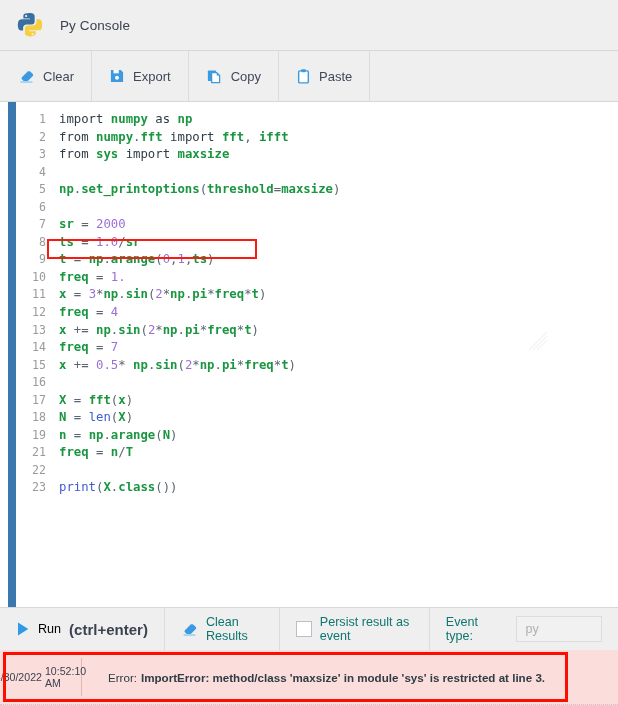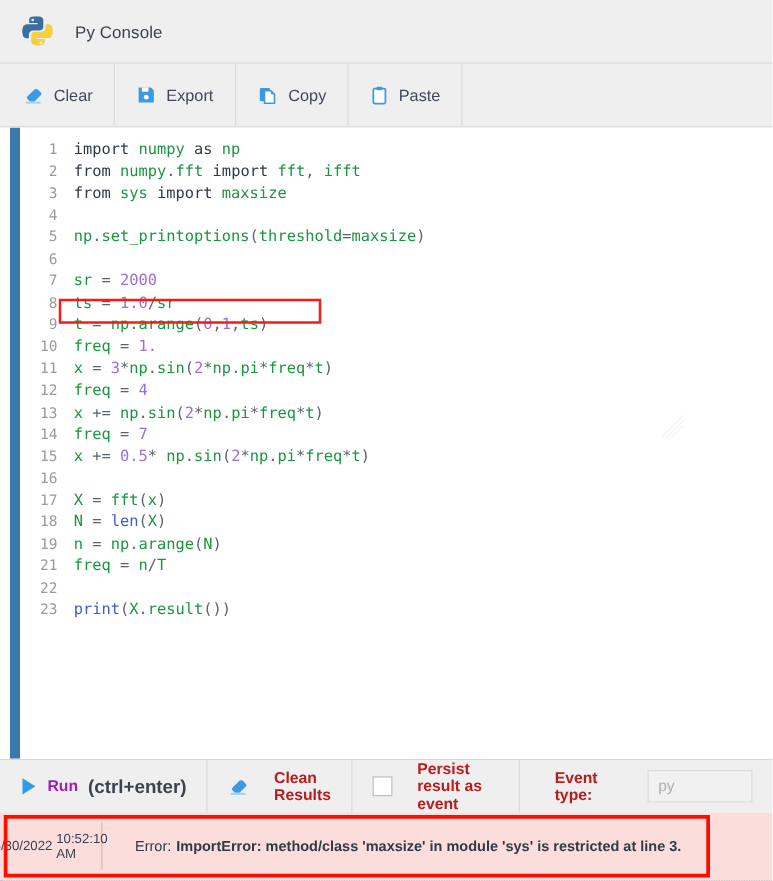--- a/index.html
+++ b/index.html
@@ -120,21 +120,21 @@
     color: #9a9a9a;
     padding-right: 13px;
     box-sizing: content-box;
     font-size: 11.6px;
     user-select: none;
   }
   .src { color: #2f3b45; }
 
   
   .t-kw   { color: #2f3b45; }
-  .t-name { color: #1a9641; }
+  .t-name { color: #1a9641; font-weight: bold; }
   .t-num  { color: #9c6fd6; }
   .t-op   { color: #5a6570; }
   .t-punc { color: #5a6570; }
   .t-builtin { color: #3c5ccf; }
   .t-plain { color: #2f3b45; }
 
   .watermark {
     position: absolute;
     left: 527px;
     top: 228px;
@@ -171,33 +171,32 @@
     align-items: center;
     gap: 8px;
     padding: 0 16px;
     border-right: 1px solid #dcdcdc;
     cursor: pointer;
     user-select: none;
   }
   .run-cell.last { border-right: none; cursor: default; }
   .run-label {
     font-size: 12.6px;
-    color: #a21caf;
-    font-weight: bold;
+    color: #000000;
+    font-weight: normal;
   }
   .run-hint {
     font-size: 15px;
     color: #3b4252;
     font-weight: bold;
   }
   .plain-label {
     font-size: 12.6px;
-    color: #b91c1c;
-    font-weight: bold;
-    margin-left: 12px;
+    color: #0f766e;
+    font-weight: normal;
   }
   .checkbox {
     width: 14px;
     height: 14px;
     background: #ffffff;
     border: 1px solid #b9bec7;
     flex: none;
   }
   .evt-input {
     width: 104px;
@@ -340,21 +339,21 @@
         <div class="code-line"><span class="ln">12</span><span class="src"><span class="t-name">freq</span><span class="t-plain"> </span><span class="t-op">=</span><span class="t-plain"> </span><span class="t-num">4</span></span></div>
         <div class="code-line"><span class="ln">13</span><span class="src"><span class="t-name">x</span><span class="t-plain"> </span><span class="t-op">+=</span><span class="t-plain"> </span><span class="t-name">np</span><span class="t-punc">.</span><span class="t-name">sin</span><span class="t-punc">(</span><span class="t-num">2</span><span class="t-op">*</span><span class="t-name">np</span><span class="t-punc">.</span><span class="t-name">pi</span><span class="t-op">*</span><span class="t-name">freq</span><span class="t-op">*</span><span class="t-name">t</span><span class="t-punc">)</span></span></div>
         <div class="code-line"><span class="ln">14</span><span class="src"><span class="t-name">freq</span><span class="t-plain"> </span><span class="t-op">=</span><span class="t-plain"> </span><span class="t-num">7</span></span></div>
         <div class="code-line"><span class="ln">15</span><span class="src"><span class="t-name">x</span><span class="t-plain"> </span><span class="t-op">+=</span><span class="t-plain"> </span><span class="t-num">0.5</span><span class="t-op">*</span><span class="t-plain"> </span><span class="t-name">np</span><span class="t-punc">.</span><span class="t-name">sin</span><span class="t-punc">(</span><span class="t-num">2</span><span class="t-op">*</span><span class="t-name">np</span><span class="t-punc">.</span><span class="t-name">pi</span><span class="t-op">*</span><span class="t-name">freq</span><span class="t-op">*</span><span class="t-name">t</span><span class="t-punc">)</span></span></div>
         <div class="code-line"><span class="ln">16</span><span class="src"></span></div>
         <div class="code-line"><span class="ln">17</span><span class="src"><span class="t-name">X</span><span class="t-plain"> </span><span class="t-op">=</span><span class="t-plain"> </span><span class="t-name">fft</span><span class="t-punc">(</span><span class="t-name">x</span><span class="t-punc">)</span></span></div>
         <div class="code-line"><span class="ln">18</span><span class="src"><span class="t-name">N</span><span class="t-plain"> </span><span class="t-op">=</span><span class="t-plain"> </span><span class="t-builtin">len</span><span class="t-punc">(</span><span class="t-name">X</span><span class="t-punc">)</span></span></div>
         <div class="code-line"><span class="ln">19</span><span class="src"><span class="t-name">n</span><span class="t-plain"> </span><span class="t-op">=</span><span class="t-plain"> </span><span class="t-name">np</span><span class="t-punc">.</span><span class="t-name">arange</span><span class="t-punc">(</span><span class="t-name">N</span><span class="t-punc">)</span></span></div>
         <div class="code-line"><span class="ln">21</span><span class="src"><span class="t-name">freq</span><span class="t-plain"> </span><span class="t-op">=</span><span class="t-plain"> </span><span class="t-name">n</span><span class="t-op">/</span><span class="t-name">T</span></span></div>
         <div class="code-line"><span class="ln">22</span><span class="src"></span></div>
-        <div class="code-line"><span class="ln">23</span><span class="src"><span class="t-builtin">print</span><span class="t-punc">(</span><span class="t-name">X</span><span class="t-punc">.</span><span class="t-name">result</span><span class="t-punc">(</span><span class="t-punc">)</span><span class="t-punc">)</span></span></div>
+        <div class="code-line"><span class="ln">23</span><span class="src"><span class="t-builtin">print</span><span class="t-punc">(</span><span class="t-name">X</span><span class="t-punc">.</span><span class="t-name">class</span><span class="t-punc">(</span><span class="t-punc">)</span><span class="t-punc">)</span></span></div>
       </div>
     <span class="watermark icon">
       <svg width="22" height="22" viewBox="0 0 22 22">
         <g stroke="#ececec" stroke-width="1.4">
           <line x1="2" y1="20" x2="20" y2="2"></line>
           <line x1="6" y1="20" x2="20" y2="6"></line>
           <line x1="10" y1="20" x2="20" y2="10"></line>
         </g>
       </svg>
     </span>

